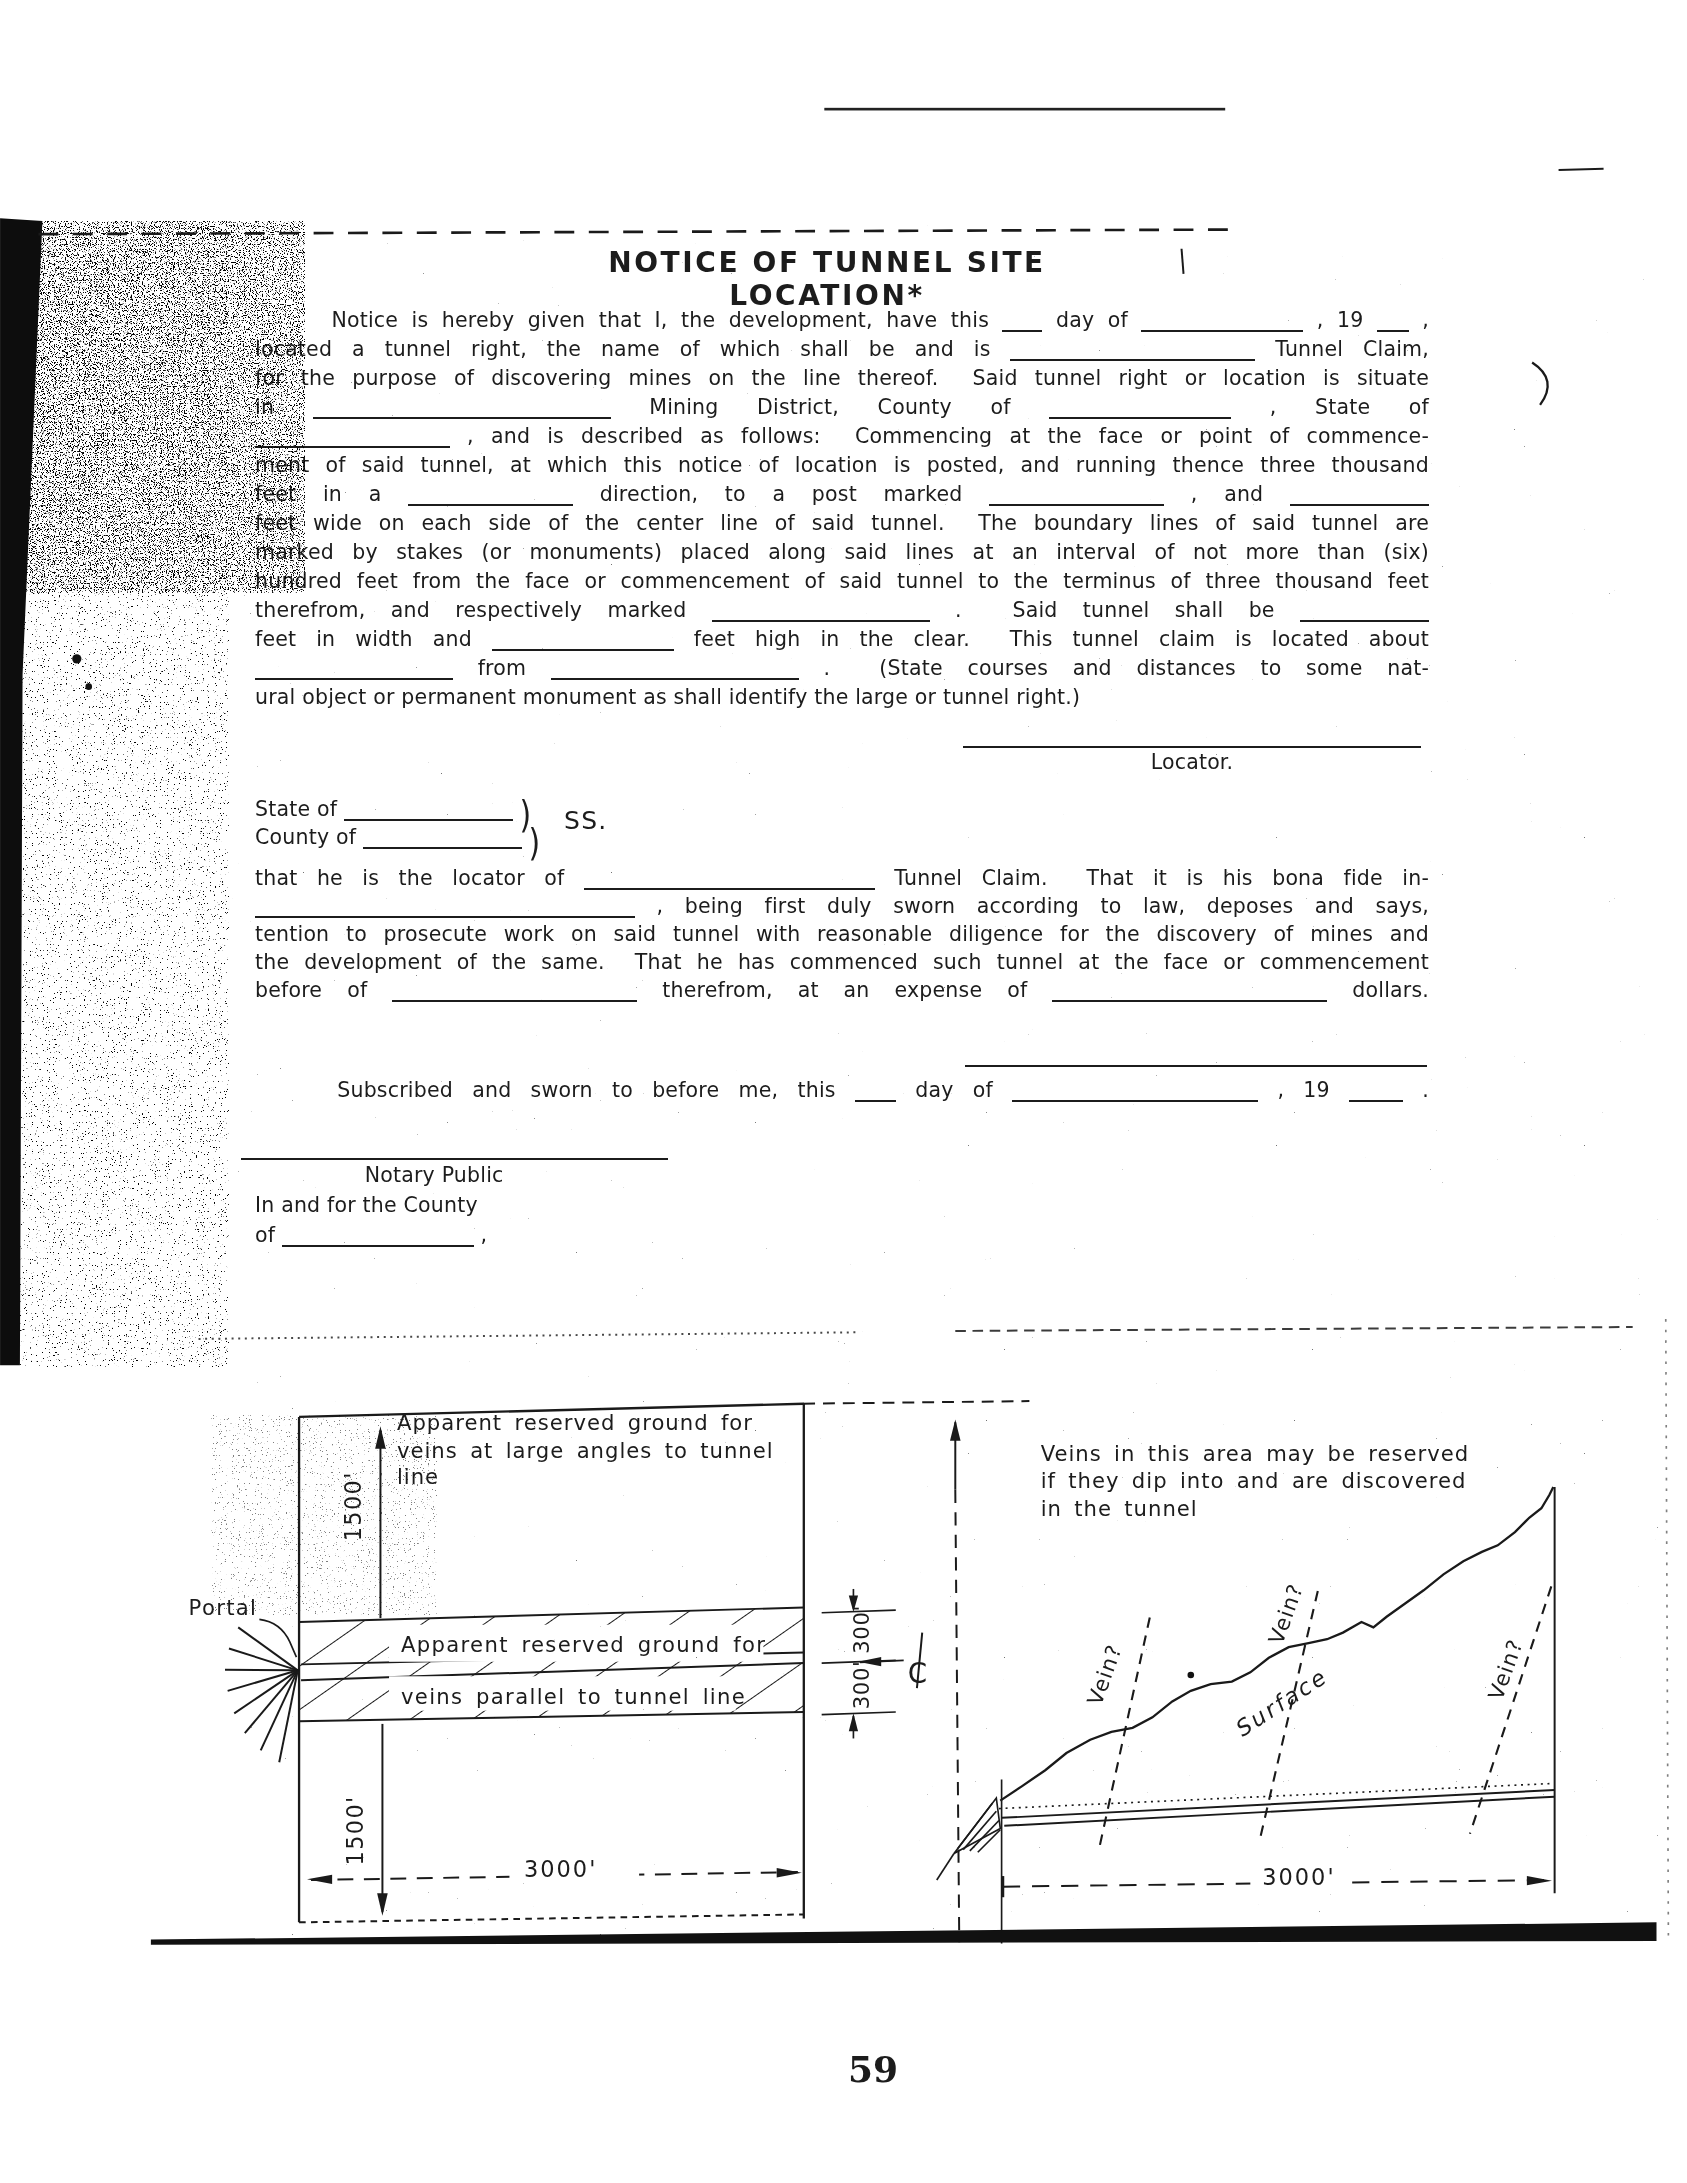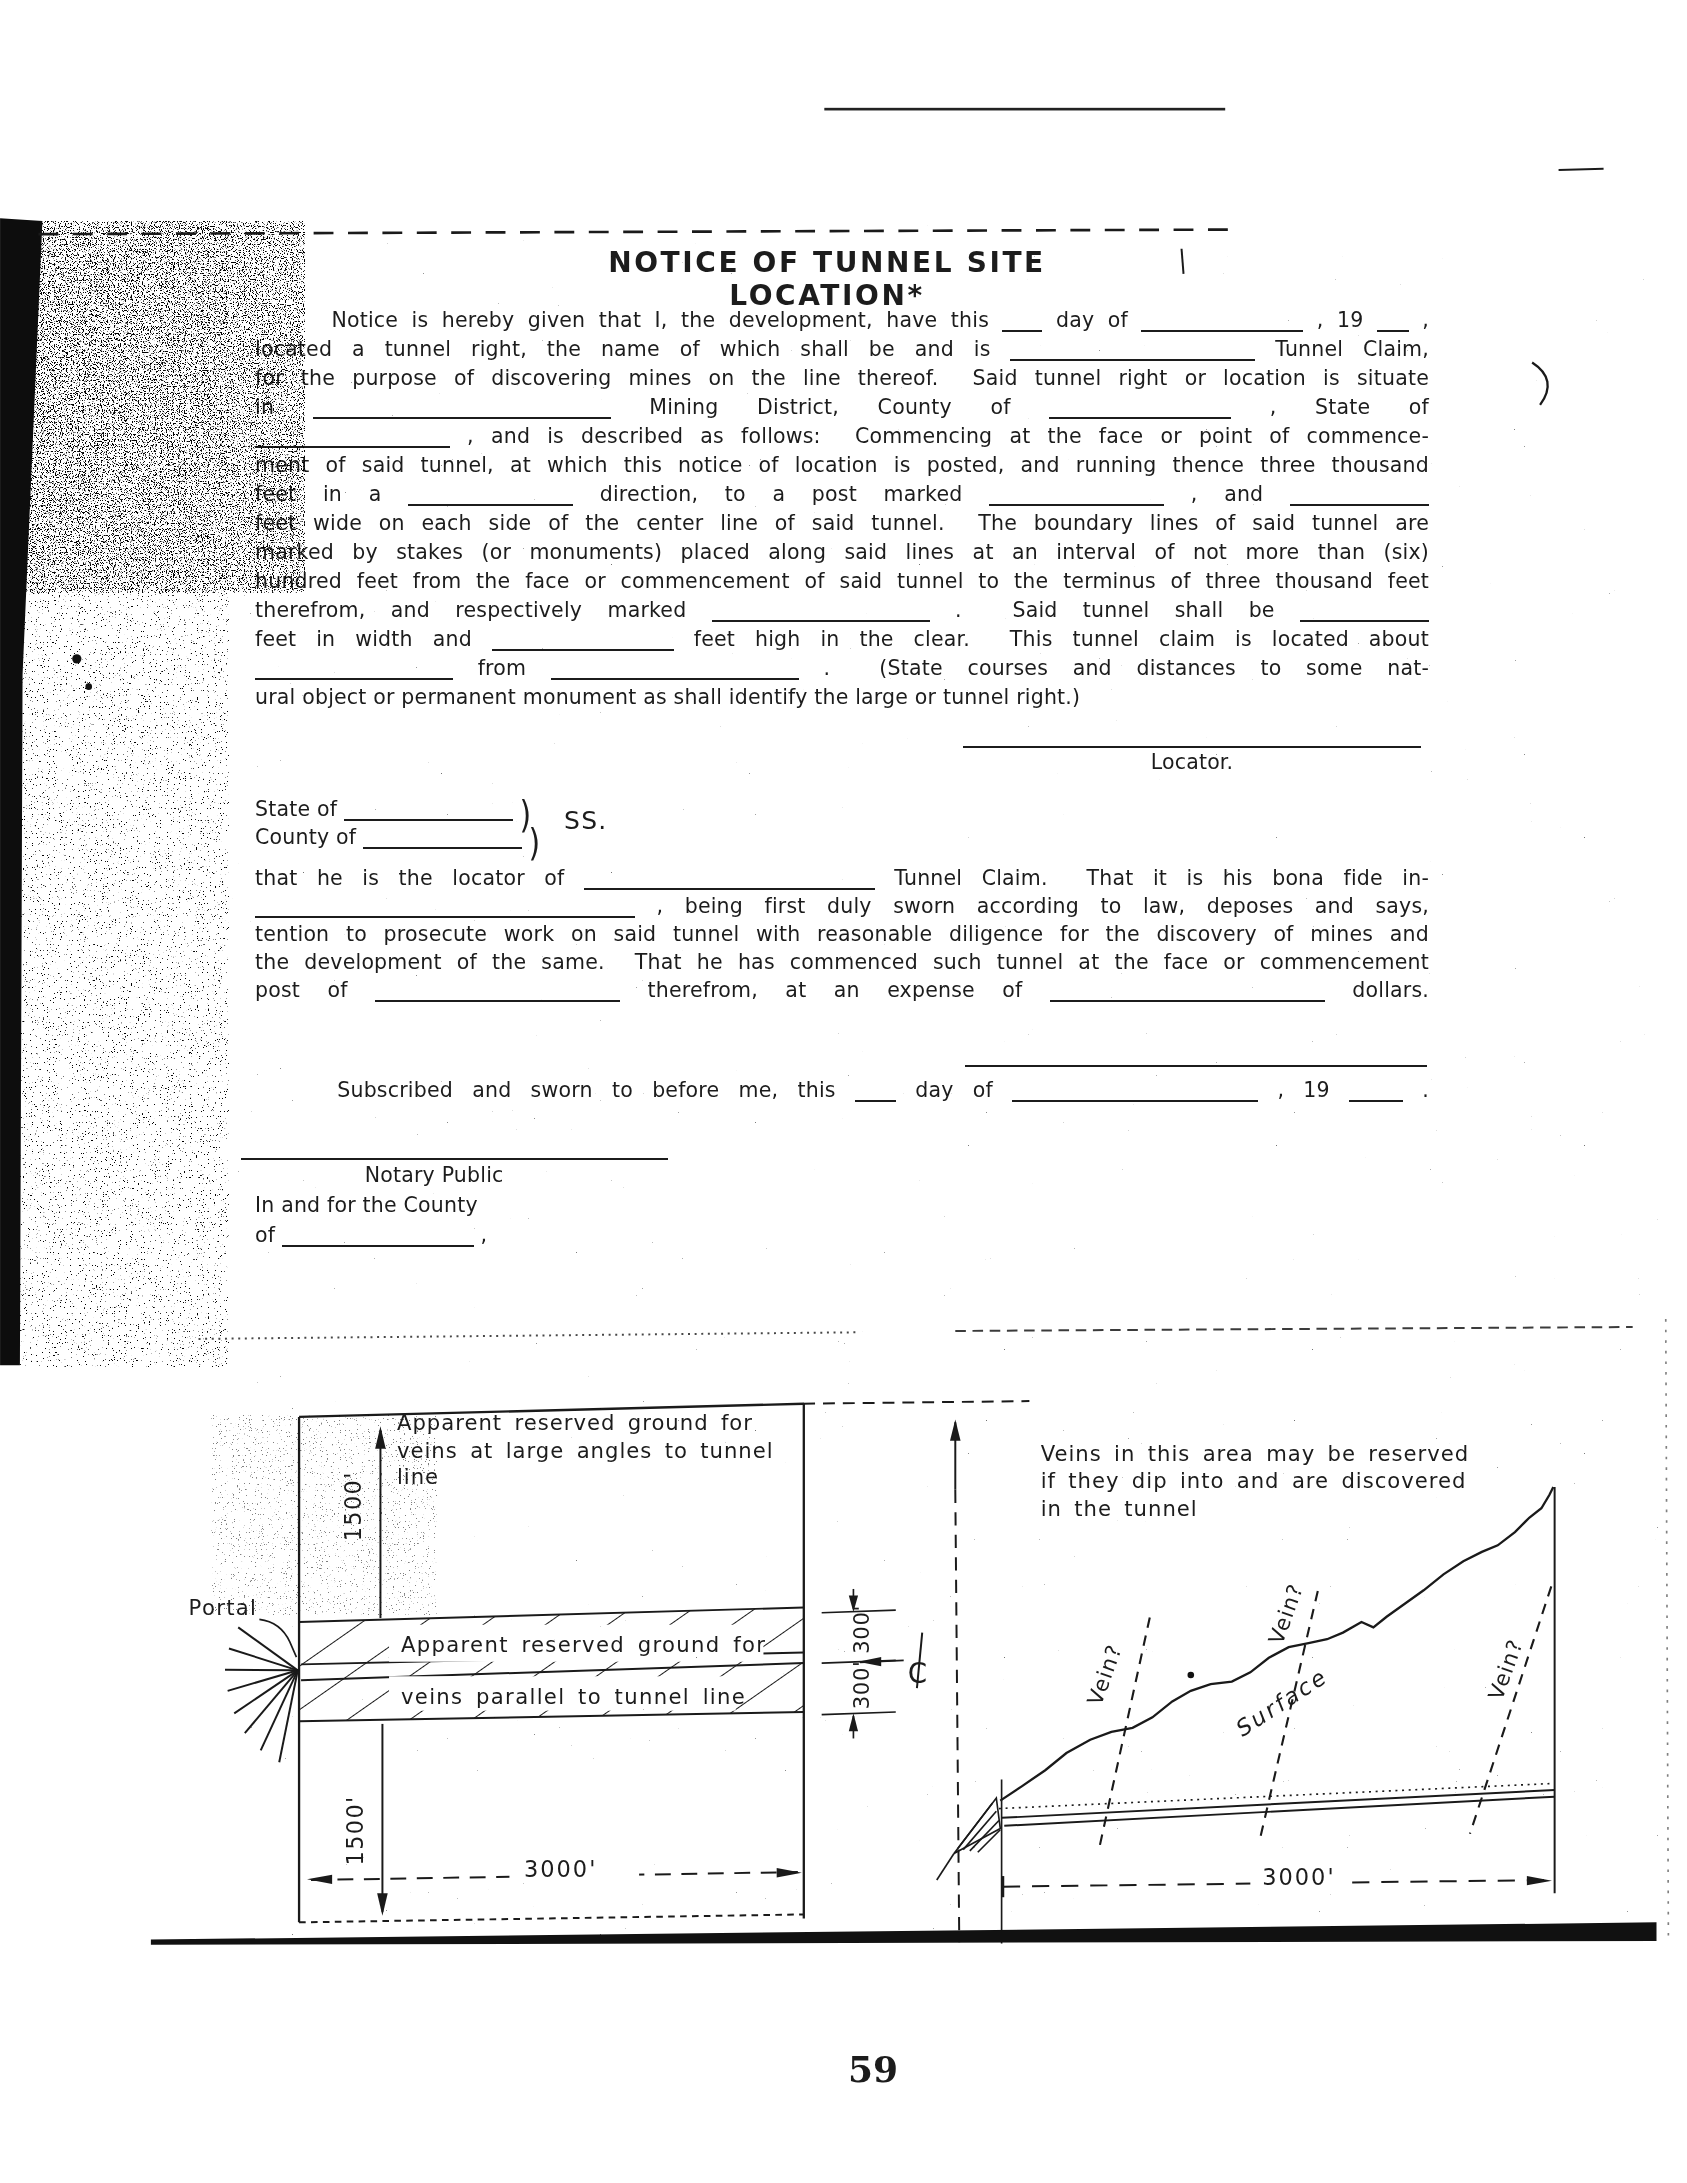--- a/index.html
+++ b/index.html
@@ -198,21 +198,21 @@
       <div class="line"><span class="t">State of</span> <span class="blank" style="width: 169px;"></span> <span class="t paren">)</span></div>
       <div class="line"><span class="t">County of</span> <span class="blank" style="width: 159px;"></span> <span class="t paren">)</span></div>
     </div>
   <div class="abs lyr2 ss" style="left:564px;top:806px">SS.</div>
 
   <div class="abs lyr2 ftext lh42" style="left:255px;top:864px;width:1174px">
       <div class="line j"><span class="t">that he is the locator of</span> <span class="blank" style="width: 291px;"></span> <span class="t">Tunnel Claim.  That it is his bona fide in-</span></div>
       <div class="line j"><span class="blank" style="width: 380px;"></span> <span class="t">, being first duly sworn according to law, deposes and says,</span></div>
       <div class="line j"><span class="t">tention to prosecute work on said tunnel with reasonable diligence for the discovery of mines and</span></div>
       <div class="line j"><span class="t">the development of the same.  That he has commenced such tunnel at the face or commencement</span></div>
-      <div class="line j"><span class="t">post of</span> <span class="blank" style="width: 245px;"></span> <span class="t">therefrom, at an expense of</span> <span class="blank" style="width: 275px;"></span> <span class="t">dollars.</span></div>
+      <div class="line j"><span class="t">before of</span> <span class="blank" style="width: 245px;"></span> <span class="t">therefrom, at an expense of</span> <span class="blank" style="width: 275px;"></span> <span class="t">dollars.</span></div>
     </div>
 
   <div class="rule lyr2" style="left:965px;top:1065px;width:462px"></div>
   <div class="abs lyr2 ftext" style="left:255px;top:1076px;width:1174px">
       <div class="line j"><span class="indent" style="width: 63px;"></span> <span class="t">Subscribed and sworn to before me, this</span> <span class="blank" style="width: 41px;"></span> <span class="t">day of</span> <span class="blank" style="width: 246px;"></span> <span class="t">, 19</span> <span class="blank" style="width: 54px;"></span> <span class="t">.</span></div>
     </div>
 
   <div class="rule lyr2" style="left:241px;top:1158px;width:427px"></div>
   <div class="abs lyr2 ftext lh45" style="left:255px;top:1160px;width:595px">
       <div class="line"><span class="indent" style="width: 103px;"></span> <span class="t">Notary Public</span></div>

